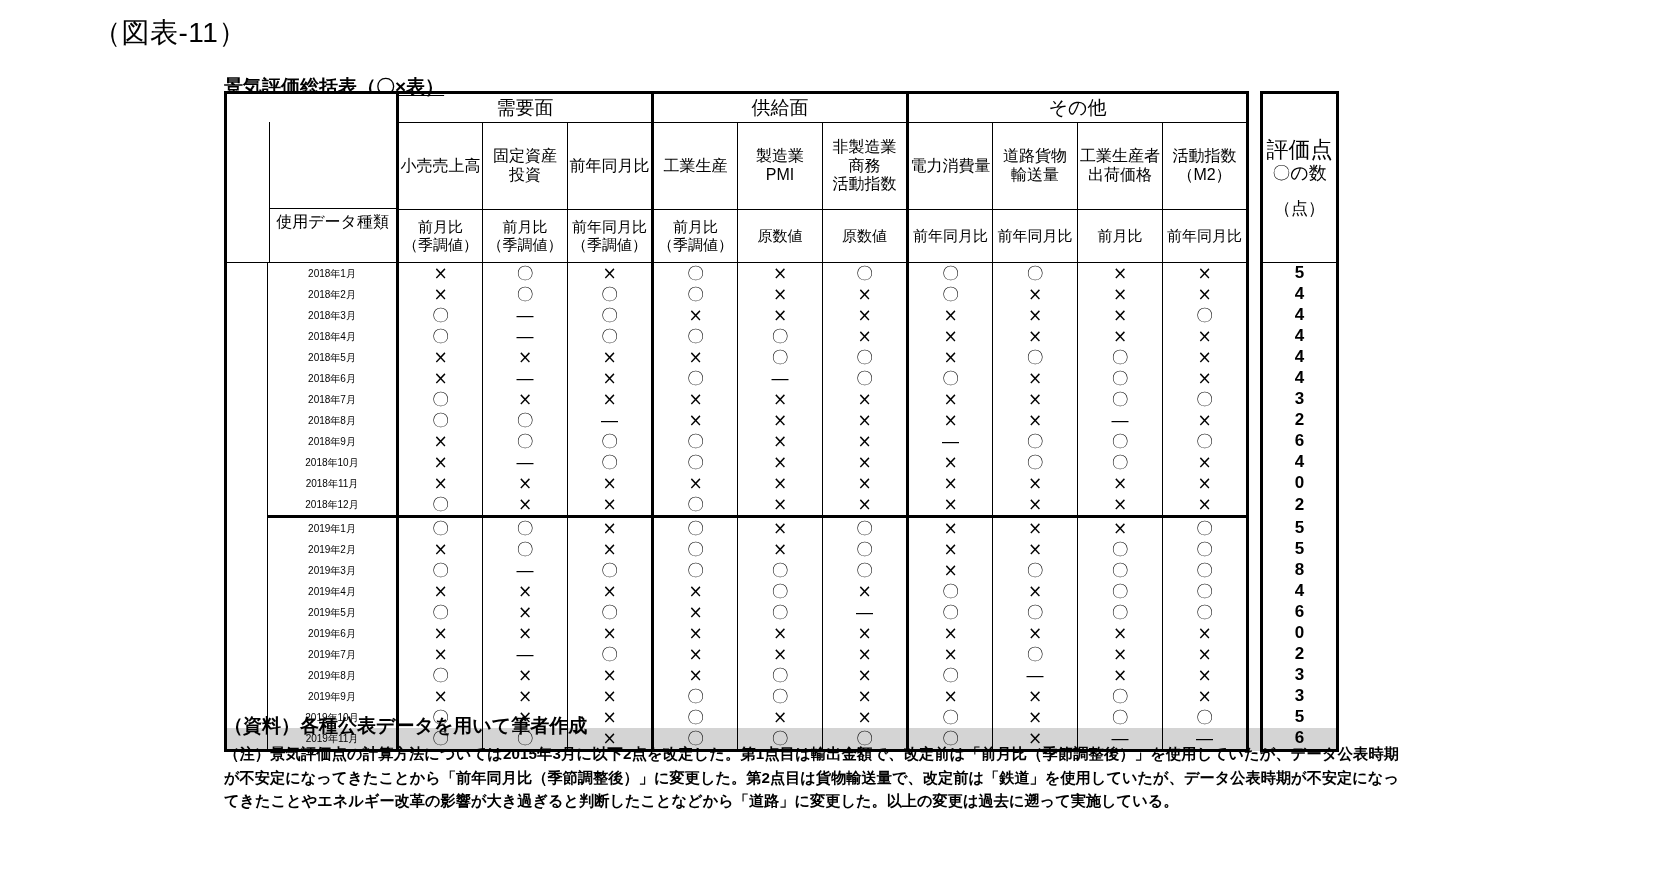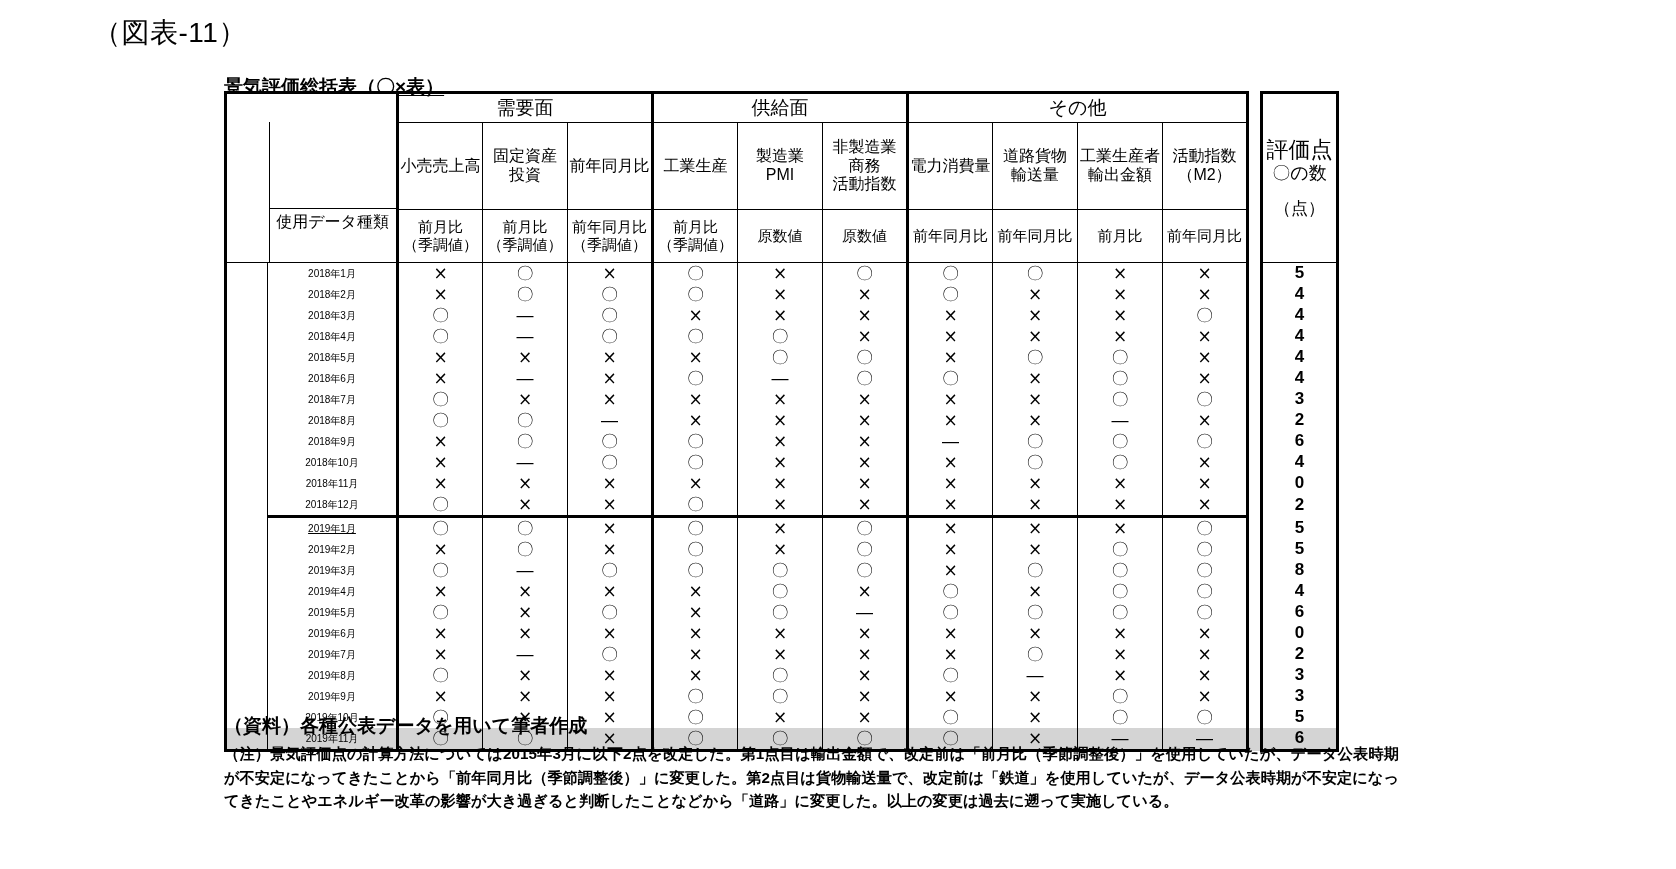--- a/index.html
+++ b/index.html
@@ -194,21 +194,21 @@
         </tr>
         <tr>
           <td class="hdr-name"><span>小売売上高</span></td>
           <td class="hdr-name"><span>固定資産</span><br><span>投資</span></td>
           <td class="hdr-name"><span>前年同月比</span></td>
           <td class="hdr-name grp-left"><span>工業生産</span></td>
           <td class="hdr-name"><span>製造業</span><br><span>PMI</span></td>
           <td class="hdr-name"><span>非製造業</span><br><span>商務</span><br><span>活動指数</span></td>
           <td class="hdr-name grp-left"><span>電力消費量</span></td>
           <td class="hdr-name"><span>道路貨物</span><br><span>輸送量</span></td>
-          <td class="hdr-name"><span>工業生産者</span><br><span>輸出金額</span></td>
+          <td class="hdr-name"><span>工業生産者</span><br><span>出荷価格</span></td>
           <td class="hdr-name grp-right"><span>活動指数</span><br><span>（M2）</span></td>
         </tr>
         <tr>
           <td class="hdr-type"><span>前月比</span><span class="l2">（季調値）</span></td>
           <td class="hdr-type"><span>前月比</span><span class="l2">（季調値）</span></td>
           <td class="hdr-type"><span>前年同月比</span><span class="l2">（季調値）</span></td>
           <td class="hdr-type grp-left"><span>前月比</span><span class="l2">（季調値）</span></td>
           <td class="hdr-type"><span>原数値</span></td>
           <td class="hdr-type"><span>原数値</span></td>
           <td class="hdr-type grp-left"><span>前年同月比</span></td>
@@ -403,21 +403,21 @@
           <td class="mark" style="border-top: none; border-bottom: 3px solid rgb(0, 0, 0);">×</td>
           <td class="mark grp-left" style="border-top: none; border-bottom: 3px solid rgb(0, 0, 0);">×</td>
           <td class="mark" style="border-top: none; border-bottom: 3px solid rgb(0, 0, 0);">×</td>
           <td class="mark" style="border-top: none; border-bottom: 3px solid rgb(0, 0, 0);">×</td>
           <td class="mark grp-right" style="border-top: none; border-bottom: 3px solid rgb(0, 0, 0);">×</td>
           <td class="gapcell"></td>
           <td class="score ob-left ob-right" style="border-top: none; border-bottom: none;">2</td>
         </tr>
         <tr class="data-row">
           <td class="ob-left" style="border-top: none; border-bottom: none;"></td>
-          <td class="monthcell grp-right" style="border-top: none; border-bottom: none; text-decoration: underline;">2019年1月</td>
+          <td class="monthcell grp-right" style="border-top: none; border-bottom: none;">2019年1月</td>
           <td class="mark" style="border-top: none; border-bottom: none;">〇</td>
           <td class="mark" style="border-top: none; border-bottom: none;">〇</td>
           <td class="mark" style="border-top: none; border-bottom: none;">×</td>
           <td class="mark grp-left" style="border-top: none; border-bottom: none;">〇</td>
           <td class="mark" style="border-top: none; border-bottom: none;">×</td>
           <td class="mark" style="border-top: none; border-bottom: none;">〇</td>
           <td class="mark grp-left" style="border-top: none; border-bottom: none;">×</td>
           <td class="mark" style="border-top: none; border-bottom: none;">×</td>
           <td class="mark" style="border-top: none; border-bottom: none;">×</td>
           <td class="mark grp-right" style="border-top: none; border-bottom: none;">〇</td>

